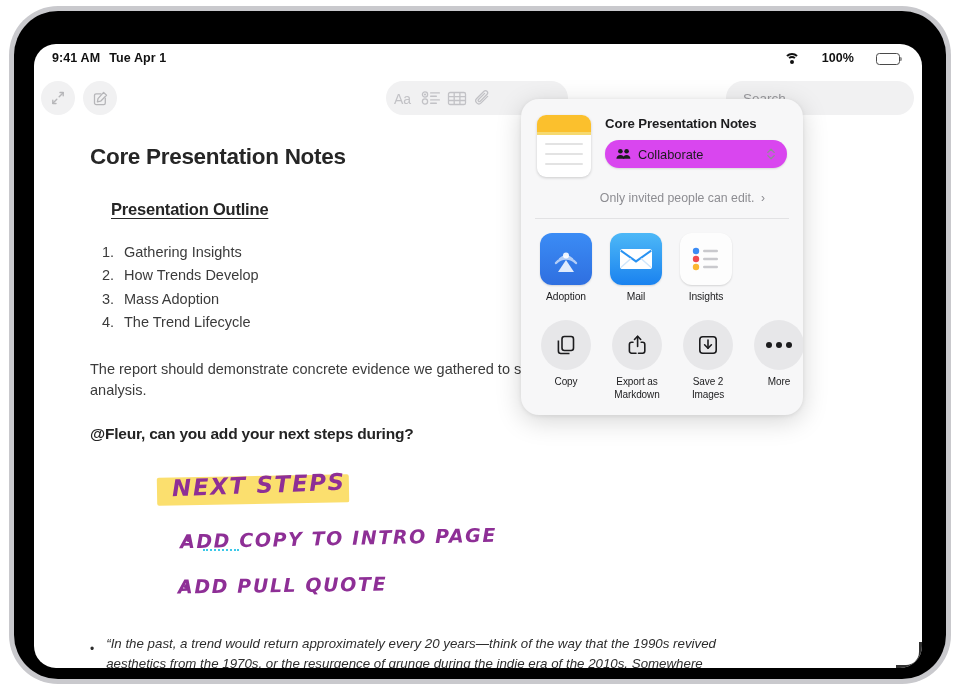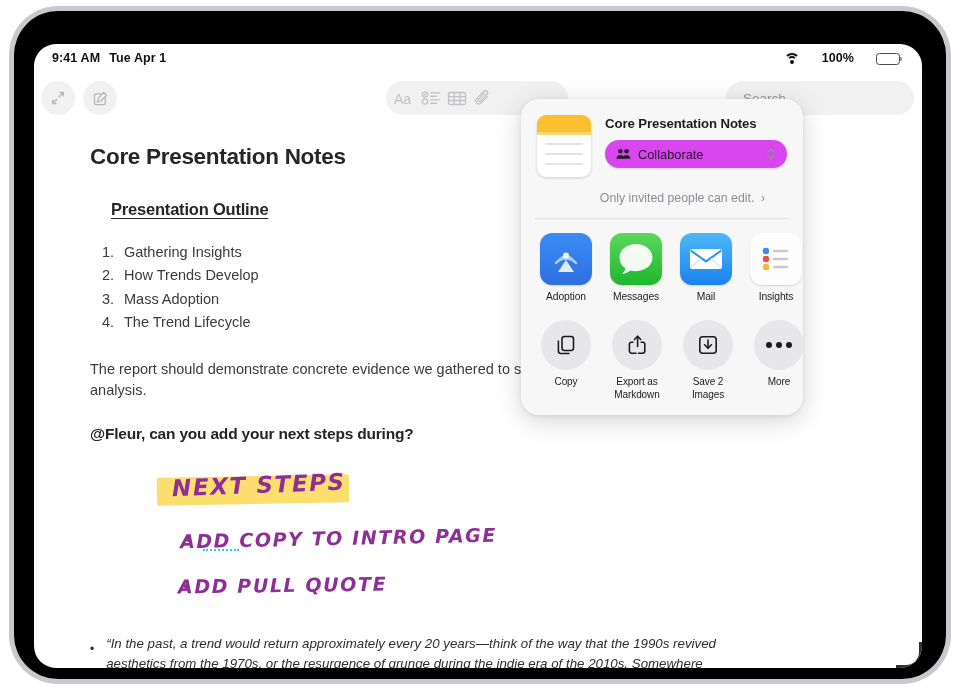--- a/index.html
+++ b/index.html
@@ -550,28 +550,20 @@
                 <path d="M16 30 a13.5 13.5 0 0 1 20 0" stroke-linecap="round"></path>
                 <path d="M20 26 a8.2 8.2 0 0 1 12 0" stroke-linecap="round"></path>
               </g>
               <circle cx="26" cy="22.5" r="3" fill="#ffffff" opacity=".9"></circle>
               <path d="M26 27 L34 39 H18 Z" fill="#ffffff" opacity=".85"></path>
             </svg>
           </div>
           <div class="app-label">Adoption</div>
         </div>
 
-        <div class="app-item">
-          <div class="app-icon ic-messages">
-            <svg width="52" height="52" viewBox="0 0 52 52">
-              <path d="M26 11 c9.5 0 16.5 6 16.5 13.6 c0 7.6-7 13.6-16.5 13.6 c-2 0-4-0.3-5.8-0.8 c-2 1.7-5 3.2-8 3.6 c1.9-1.7 3-3.6 3.2-5.4 C11.6 33 9.5 29 9.5 24.6 C9.5 17 16.5 11 26 11 Z" fill="#ffffff" opacity=".93"></path>
-            </svg>
-          </div>
-          <div class="app-label">Messages</div>
-        </div>
 
         <div class="app-item">
           <div class="app-icon ic-mail">
             <svg width="52" height="52" viewBox="0 0 52 52">
               <rect x="10" y="16" width="32" height="20" rx="2.6" fill="#ffffff"></rect>
               <path d="M10.8 17.6 L26 28.4 L41.2 17.6" fill="none" stroke="#2a93f2" stroke-width="2"></path>
               <path d="M10.8 34.6 L21 25.4 M41.2 34.6 L31 25.4" fill="none" stroke="#cfe6fb" stroke-width="1.4"></path>
             </svg>
           </div>
           <div class="app-label">Mail</div>

